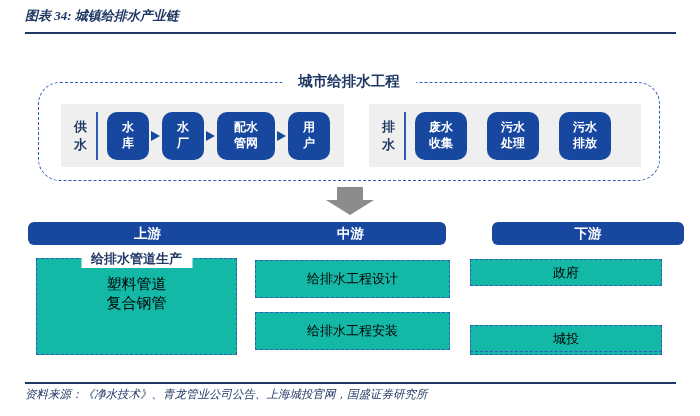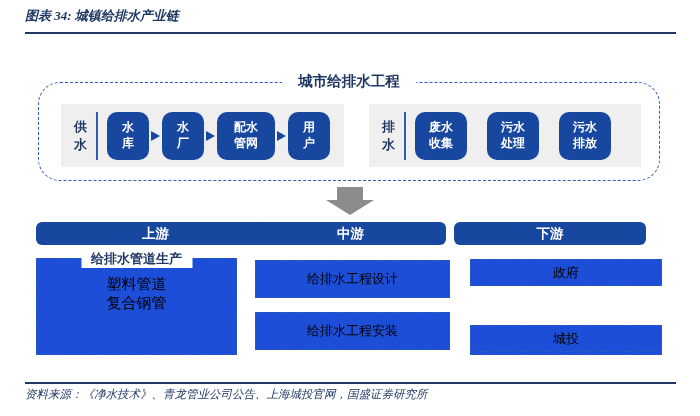--- a/index.html
+++ b/index.html
@@ -140,28 +140,28 @@
     height: 23px;
     background: #17479E;
     color: #ffffff;
     font-weight: bold;
     font-size: 13.5px;
     border-radius: 6px;
     display: flex;
     align-items: center;
     justify-content: center;
   }
-  .col-header.up   { left: 36px;  width: 239px; }
+  .col-header.up   { left: 28px;  width: 239px; }
   .col-header.mid  { left: 255px; width: 191px; }
-  .col-header.down { left: 454px; width: 192px; }
+  .col-header.down { left: 492px; width: 192px; }
 
   .dashed-box {
     position: absolute;
     border: 1.5px dashed #2F5BB7;
-    background: #1d4ed8;
+    background: #14b8a6;
     color: #000000;
     font-size: 13px;
     display: flex;
     align-items: center;
     justify-content: center;
     text-align: center;
   }
   .upstream-box {
     left: 36px; top: 258px;
     width: 201px; height: 97px;

